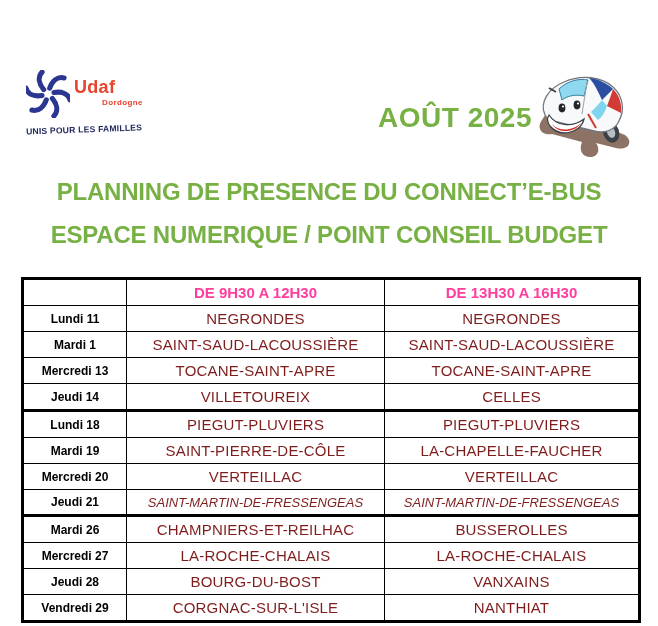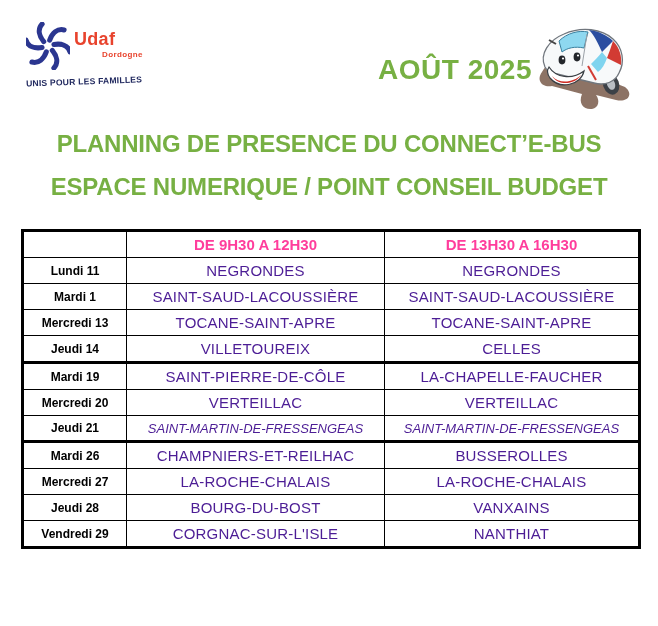--- a/index.html
+++ b/index.html
@@ -11,21 +11,21 @@
   }
   *{box-sizing:border-box;margin:0;padding:0;}
   html,body{background:#fff;}
   body{
     width:658px;height:626px;overflow:hidden;
     font-family:"Liberation Sans","DejaVu Sans",sans-serif;
     position:relative;
   }
   .top-row{
     display:flex;align-items:flex-start;justify-content:space-between;
-    padding:22px 14px 0 26px;height:112px;
+    padding:22px 14px 0 26px;height:112px;margin-top:48px;
   }
   
   .logo{width:140px;display:flex;flex-direction:column;}
   .logo-main{display:flex;align-items:flex-start;}
   .logo-star{flex:0 0 auto;}
   .logo-words{margin-left:4px;margin-top:8px;line-height:1;}
   .logo-name{color:var(--brand-red);font-weight:bold;font-size:18px;letter-spacing:.3px;}
   .logo-region{color:var(--brand-red);font-weight:bold;font-size:8px;margin-top:3px;letter-spacing:.4px;padding-left:28px;}
   .logo-tagline{
     color:#21295f;font-weight:bold;font-size:8.6px;letter-spacing:.2px;
@@ -50,21 +50,21 @@
     margin:21px 0 0 21px;width:617px;
     border:3px solid var(--table-border);
   }
   table.schedule th,table.schedule td{
     border:1px solid var(--table-border);
     text-align:center;vertical-align:middle;
     height:26px;padding:4px 2px;overflow:hidden;white-space:nowrap;
   }
   thead th{color:var(--pink);font-size:15px;font-weight:bold;}
   tbody th{font-size:12px;font-weight:bold;color:#000;}
-  tbody td{font-size:15px;font-weight:normal;color:#4c1d95;letter-spacing:.2px;}
+  tbody td{font-size:15px;font-weight:normal;color:#7f1d1d;letter-spacing:.2px;}
   tbody td.long{font-size:13px;letter-spacing:0;font-style:italic;}
   tbody.sep tr:first-child th,tbody.sep tr:first-child td{
     border-top:3px solid var(--table-border);
   }
 </style>
 </head>
 <body>
 
 <div class="top-row">
 
@@ -150,20 +150,25 @@
         <td>TOCANE-SAINT-APRE</td>
       </tr>
       <tr>
         <th>Jeudi 14</th>
         <td>VILLETOUREIX</td>
         <td>CELLES</td>
       </tr>
     </tbody>
     <tbody class="sep">
       <tr>
+        <th>Lundi 18</th>
+        <td>PIEGUT-PLUVIERS</td>
+        <td>PIEGUT-PLUVIERS</td>
+      </tr>
+      <tr>
         <th>Mardi 19</th>
         <td>SAINT-PIERRE-DE-CÔLE</td>
         <td>LA-CHAPELLE-FAUCHER</td>
       </tr>
       <tr>
         <th>Mercredi 20</th>
         <td>VERTEILLAC</td>
         <td>VERTEILLAC</td>
       </tr>
       <tr>

